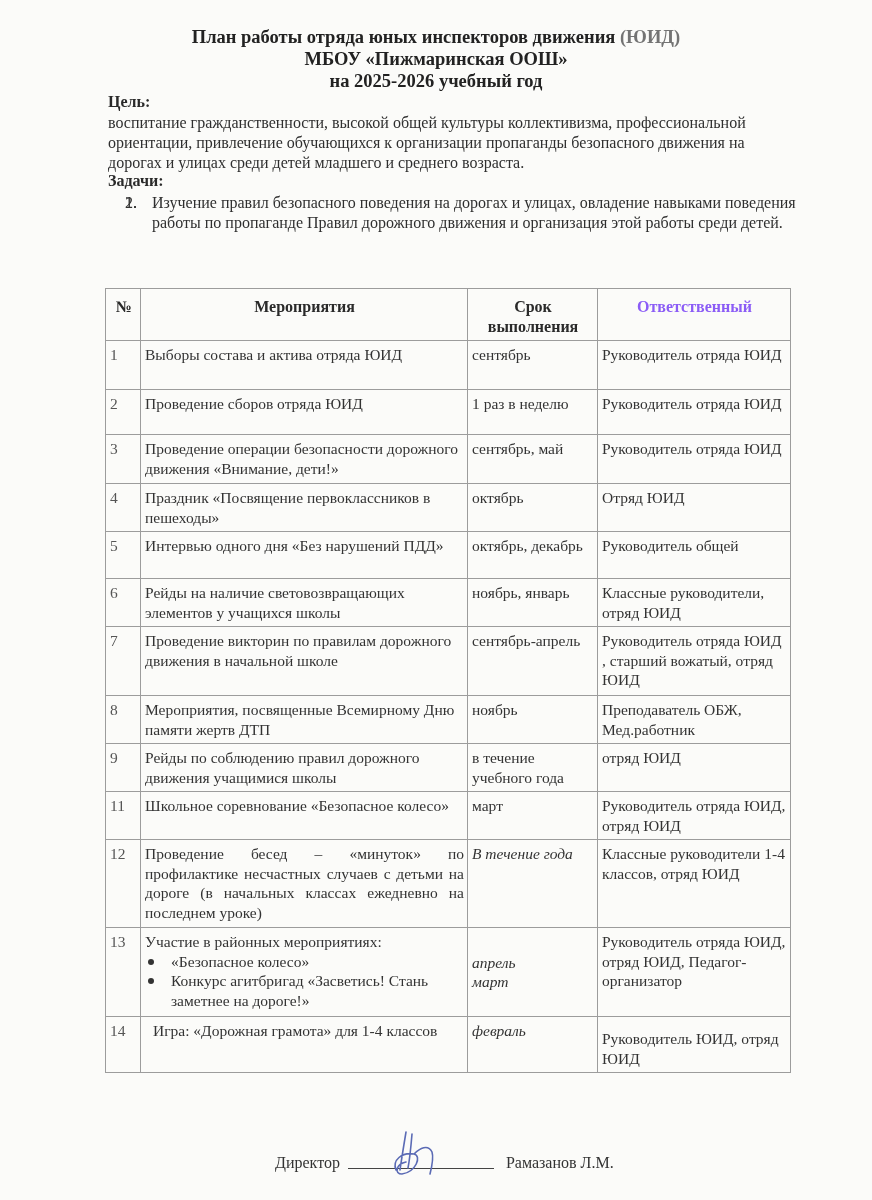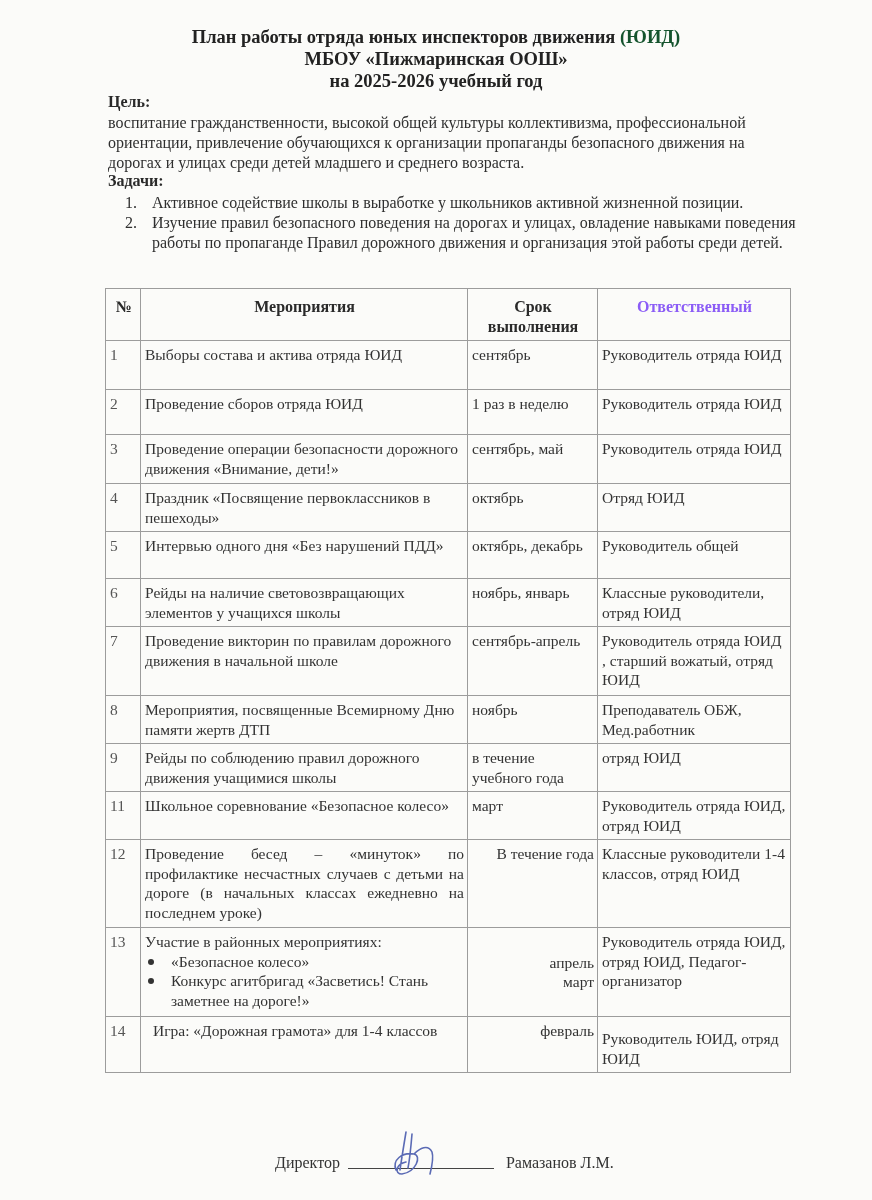--- a/index.html
+++ b/index.html
@@ -4,21 +4,21 @@
 <style>
   html, body { margin: 0; padding: 0; }
   body {
     width: 872px; height: 1200px; background: #fbfbf9; position: relative; overflow: hidden;
     font-family: "Liberation Serif", "DejaVu Serif", serif; color: #2a2a2a;
   }
   .title {
     position: absolute; left: 0; width: 872px; text-align: center;
     font-weight: bold; font-size: 18.5px; line-height: 21px; color: #222;
   }
-  .title .faded { color: #14532d; }
+  .title .faded { color: #737373; }
   #t1 { top: 27px; }
   #t2 { top: 49px; }
   #t3 { top: 71px; }
   .section-label {
     position: absolute; left: 108px; font-weight: bold; font-size: 16px; color: #2a2a2a;
   }
   #goal-label { top: 93px; }
   #tasks-label { top: 172px; }
   .goal-text {
     position: absolute; left: 108px; top: 113px; width: 690px;
@@ -39,21 +39,21 @@
   table.plan th, table.plan td {
     border: 1px solid #9c9c9c; vertical-align: top; padding: 4px 3px 4px 4px;
   }
   table.plan th { font-weight: bold; text-align: center; font-size: 16px; padding-top: 8px; color: #2a2a2a; }
   table.plan th.resp { color: #8b5cf6; }
   col.c-num { width: 35px; }
   col.c-event { width: 327px; }
   col.c-date { width: 130px; }
   col.c-resp { width: 193px; }
   td.num { color: #555; }
-  td.center { text-align: right; }
+  td.center { text-align: left; font-style: italic; }
   td.justify { text-align: justify; }
   .bullets { margin: 0; padding: 0; list-style: none; }
   .bullets li { position: relative; padding-left: 26px; }
   .bullets li::before {
     content: ""; position: absolute; left: 3px; top: 7px; width: 6px; height: 6px; border-radius: 50%; background: #333;
   }
   .signature {
     position: absolute; left: 275px; top: 1138px; font-size: 16px; color: #333;
     display: flex; align-items: flex-end; margin-top: 12px;
   }
@@ -70,21 +70,20 @@
 <div class="title" id="t2">МБОУ «Пижмаринская ООШ»</div>
 <div class="title" id="t3">на 2025-2026 учебный год</div>
 
 <div class="section-label" id="goal-label">Цель:</div>
 <div class="goal-text">воспитание гражданственности, высокой общей культуры коллективизма, профессиональной ориентации, привлечение обучающихся к организации пропаганды безопасного движения на дорогах и улицах среди детей младшего и среднего возраста.</div>
 
 <div class="section-label" id="tasks-label">Задачи:</div>
 <ol class="tasks">
   <li>
     <span class="num">1.</span>
-    <span>Активное содействие школы в выработке у школьников активной жизненной позиции.</span>
   </li>
   <li>
     <span class="num">2.</span>
     <span>Изучение правил безопасного поведения на дорогах и улицах, овладение навыками поведения работы по пропаганде Правил дорожного движения и организация этой работы среди детей.</span>
   </li>
 </ol>
 
 <table class="plan">
   <colgroup>
     <col class="c-num">

